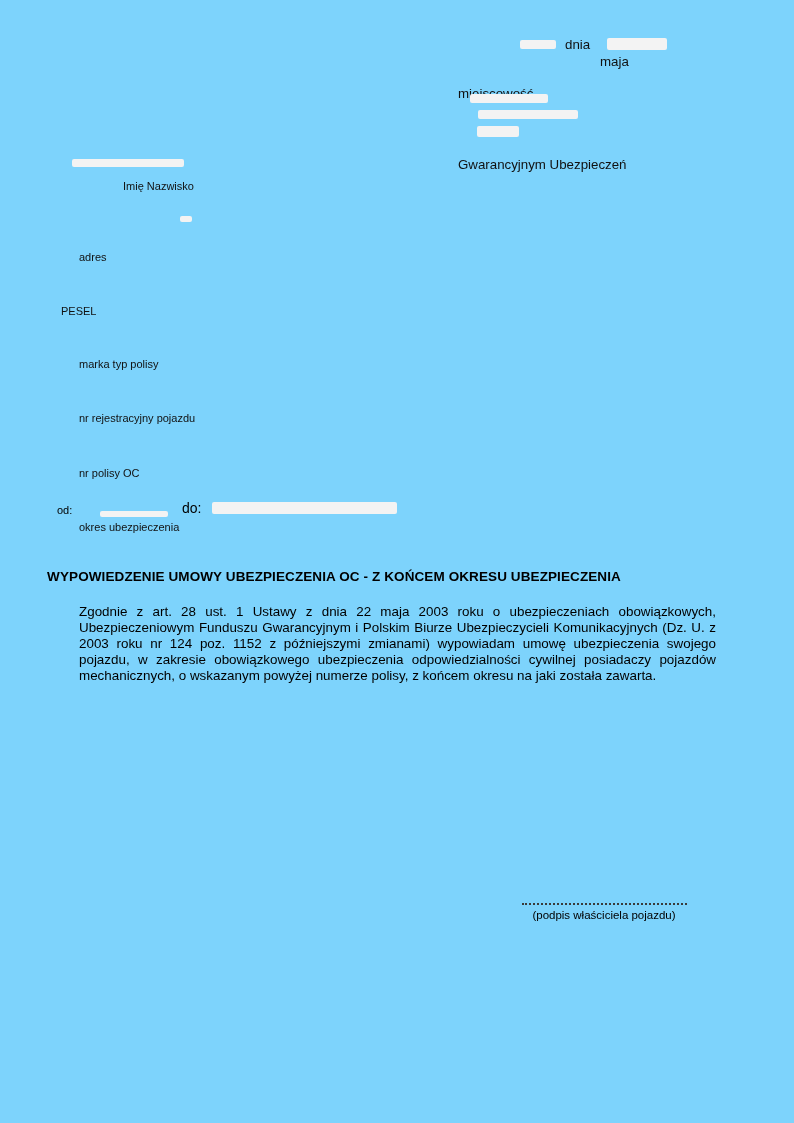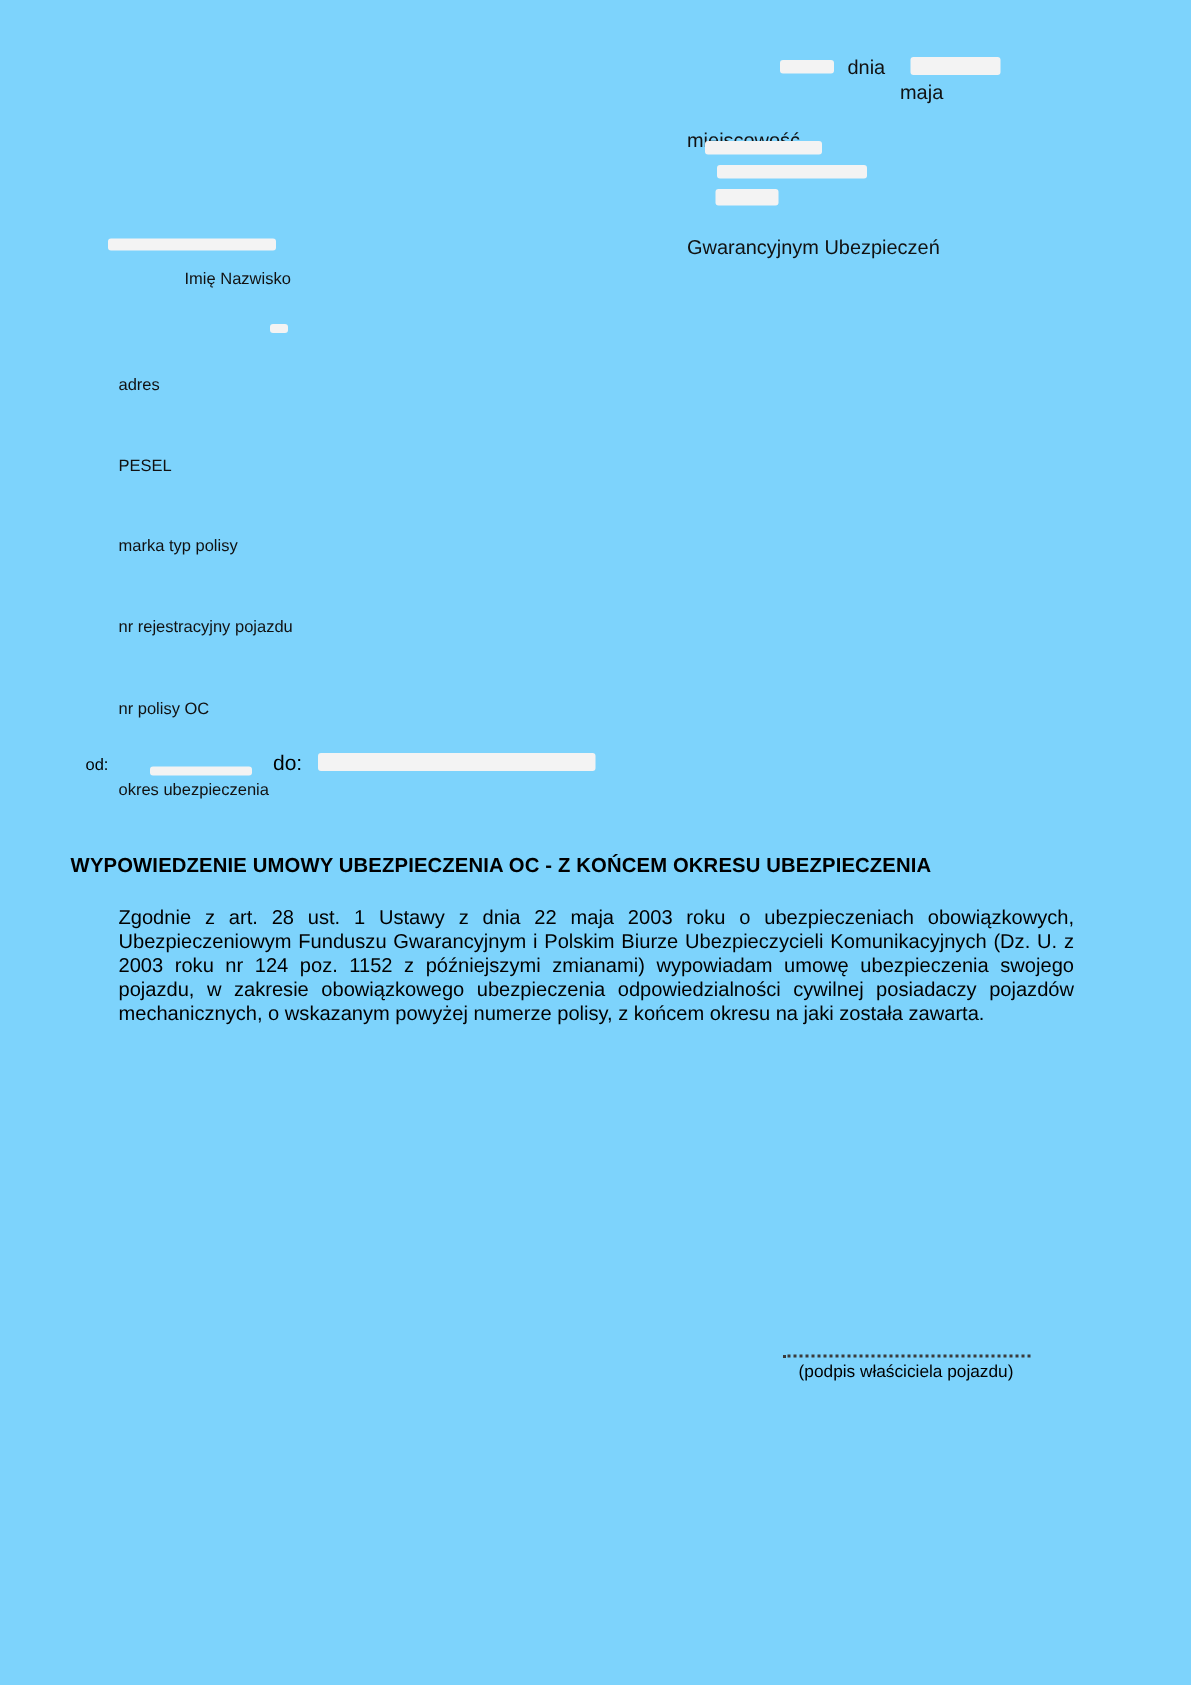--- a/index.html
+++ b/index.html
@@ -50,21 +50,21 @@
   <span class="abs ghost" style="left:478px;top:110px;width:100px;height:9px;"></span>
   <span class="abs ghost" style="left:477px;top:126px;width:42px;height:11px;"></span>
   <span class="abs lbl-md" style="left:458px;top:157px;">Gwarancyjnym Ubezpieczeń</span>
 
   <span class="abs ghost" style="left:72px;top:159px;width:112px;height:8px;"></span>
   <span class="abs lbl-sm" style="left:79px;top:180px;margin-left:44px;">Imię Nazwisko</span>
 
   <span class="abs ghost" style="left:180px;top:216px;width:12px;height:6px;"></span>
   <span class="abs lbl-sm" style="left:79px;top:251px;">adres</span>
 
-  <span class="abs lbl-sm" style="left:79px;top:305px;">PESEL</span>
+  <span class="abs lbl-sm" style="left:61px;top:305px;">PESEL</span>
 
   <span class="abs lbl-sm" style="left:79px;top:358px;">marka typ polisy</span>
 
   <span class="abs lbl-sm" style="left:79px;top:412px;">nr rejestracyjny pojazdu</span>
 
   <span class="abs lbl-sm" style="left:79px;top:467px;">nr polisy OC</span>
 
   <span class="abs od-label" style="left:57px;top:504px;">od:</span>
   <span class="abs ghost" style="left:100px;top:511px;width:68px;height:6px;"></span>
   <span class="abs do-label" style="left:182px;top:500px;">do:</span>

